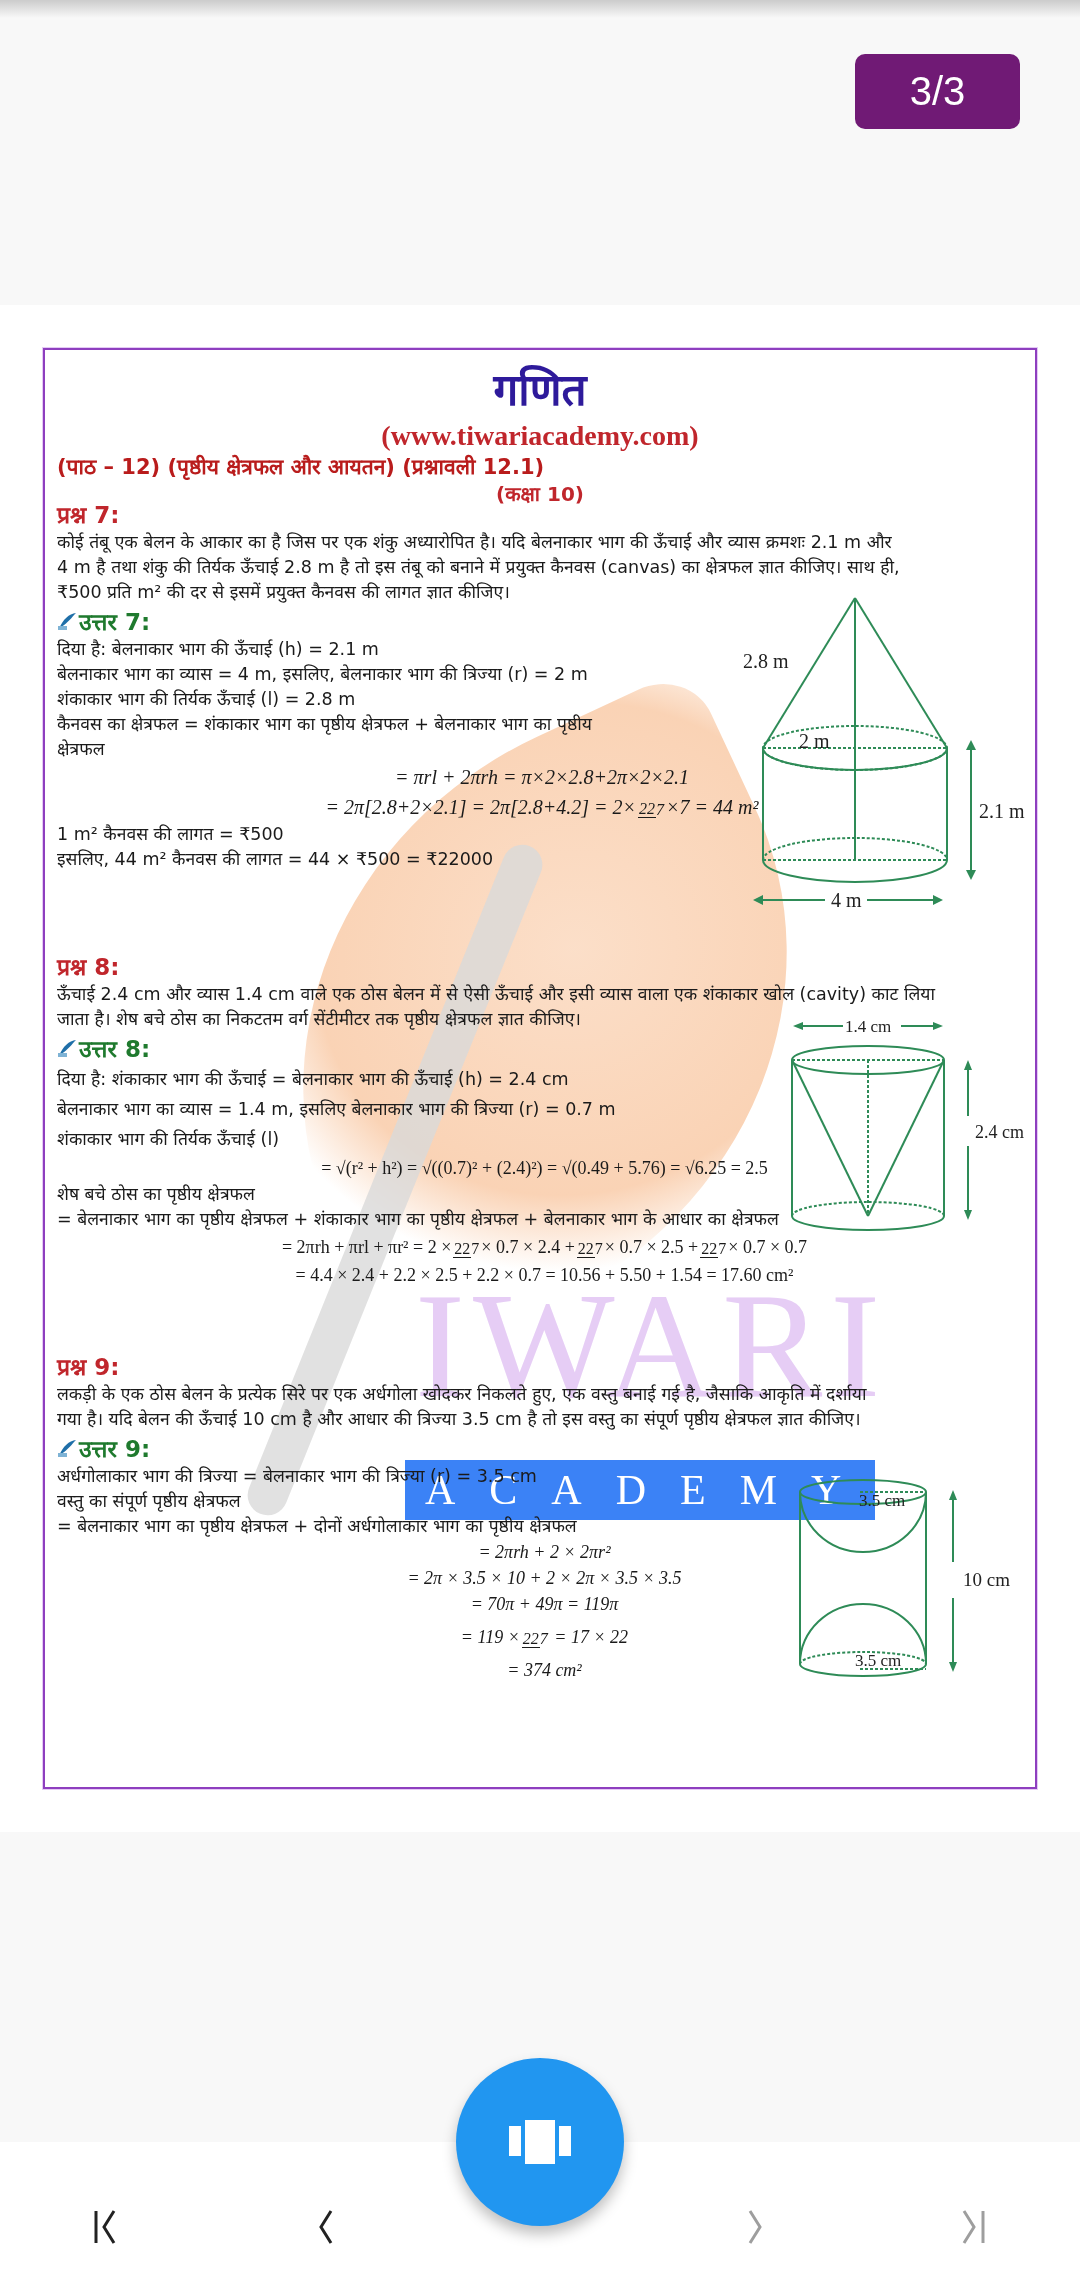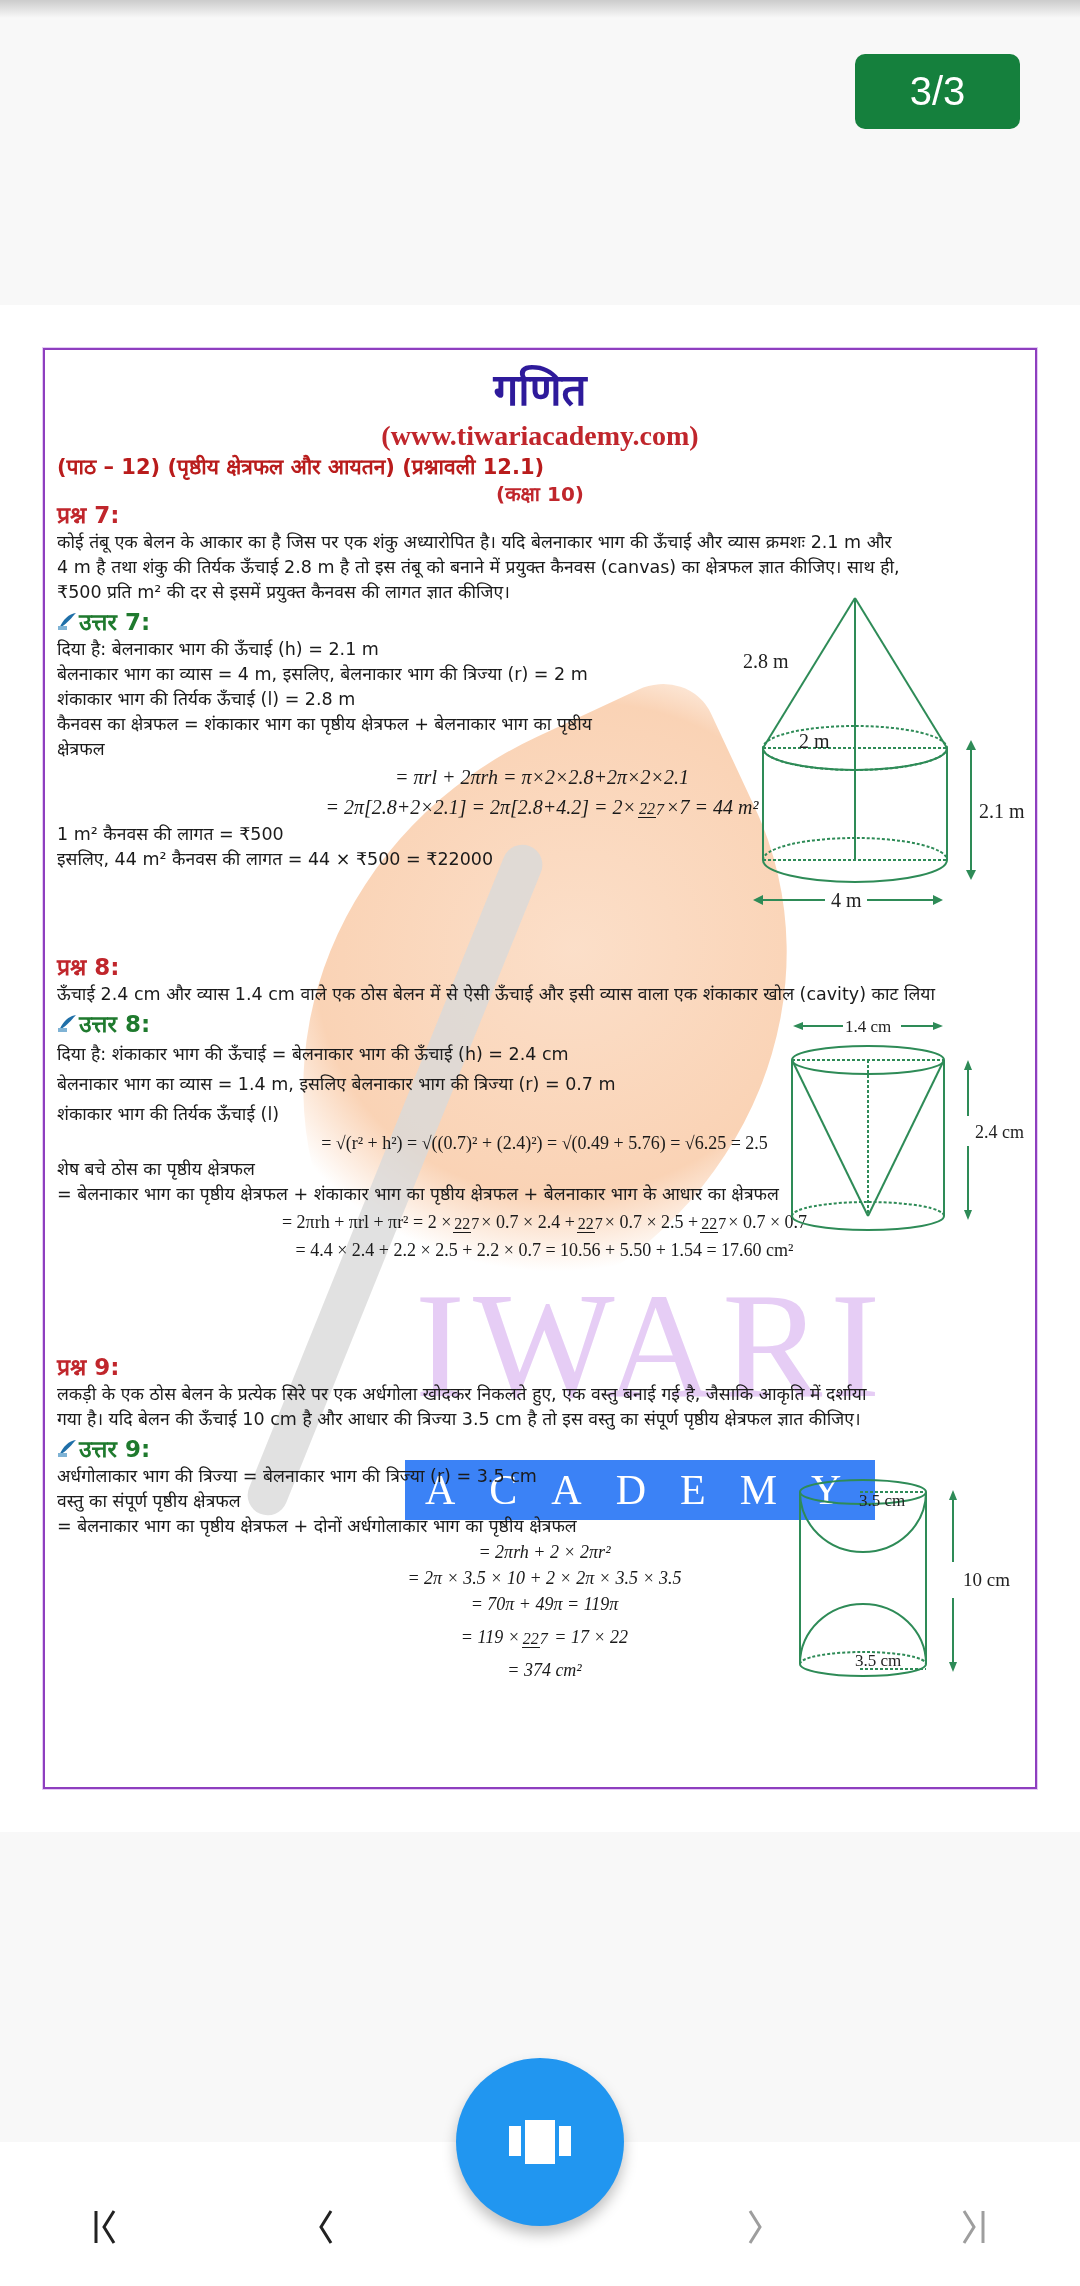--- a/index.html
+++ b/index.html
@@ -2,21 +2,21 @@
 <html><head>
 <meta charset="utf-8">
 <style>
   * { box-sizing: border-box; margin: 0; padding: 0; }
   html, body { width: 1080px; height: 2286px; overflow: hidden; background: #f8f8f8; }
   body { position: relative; font-family: "Liberation Serif", "DejaVu Serif", serif; color: #1a1a1a; }
 
   .topbar-shadow { position: absolute; left: 0; top: 0; width: 1080px; height: 18px;
     background: linear-gradient(to bottom, rgba(0,0,0,0.18), rgba(0,0,0,0)); }
   .page-indicator { position: absolute; left: 855px; top: 54px; width: 165px; height: 75px;
-    background: #15803d; border-radius: 10px; color: #fff; font-family: "Liberation Sans", sans-serif;
+    background: #701a75; border-radius: 10px; color: #fff; font-family: "Liberation Sans", sans-serif;
     font-size: 40px; display: flex; align-items: center; justify-content: center; }
 
   .page { position: absolute; left: 0; top: 305px; width: 1080px; height: 1527px; background: #fff; }
   .frame { position: absolute; left: 43px; top: 43px; width: 994px; height: 1441px;
     border: 2px solid #8e3fbf; box-shadow: 0 0 0 1px #e4c9f5; overflow: hidden; }
 
   
   .wm-leaf { position: absolute; left: 220px; top: 410px; width: 560px; height: 520px;
     background: radial-gradient(ellipse at 60% 40%, #fbd9bf 0%, #f9cba8 55%, rgba(249,203,168,0) 72%);
     border-radius: 70% 10% 70% 10%; transform: rotate(-25deg); opacity: 0.85; }
@@ -124,20 +124,21 @@
         </g>
         <text x="14" y="76" font-size="20" fill="#222" font-family="Liberation Serif, serif">2.8 m</text>
         <text x="70" y="156" font-size="20" fill="#222" font-family="Liberation Serif, serif">2 m</text>
         <text x="250" y="226" font-size="20" fill="#222" font-family="Liberation Serif, serif">2.1 m</text>
         <text x="102" y="315" font-size="20" fill="#222" font-family="Liberation Serif, serif">4 m</text>
       </svg>
 
       <div class="block" style="top:600px; width:975px;">
         <div class="q-head">प्रश्न 8:</div>
         <div class="txt">ऊँचाई 2.4 cm और व्यास 1.4 cm वाले एक ठोस बेलन में से ऐसी ऊँचाई और इसी व्यास वाला एक शंकाकार खोल (cavity) काट लिया</div>
+        <div class="txt">जाता है। शेष बचे ठोस का निकटतम वर्ग सेंटीमीटर तक पृष्ठीय क्षेत्रफल ज्ञात कीजिए।</div>
         <div class="a-head">
           <svg class="quill" viewBox="0 0 20 20">
               <path d="M2 18 C6 8 12 3 19 2 C15 6 11 12 4 16 Z" fill="#1f6fa8"></path>
               <rect x="1" y="15" width="9" height="4" fill="#7fb3d5"></rect>
             </svg>
           <span>उत्तर 8:</span>
         </div>
         <div class="txt" style="line-height:30px">दिया है: शंकाकार भाग की ऊँचाई = बेलनाकार भाग की ऊँचाई (h) = 2.4 cm</div>
         <div class="txt" style="line-height:30px">बेलनाकार भाग का व्यास = 1.4 m, इसलिए बेलनाकार भाग की त्रिज्या (r) = 0.7 m</div>
         <div class="txt" style="line-height:30px">शंकाकार भाग की तिर्यक ऊँचाई (l)</div>

